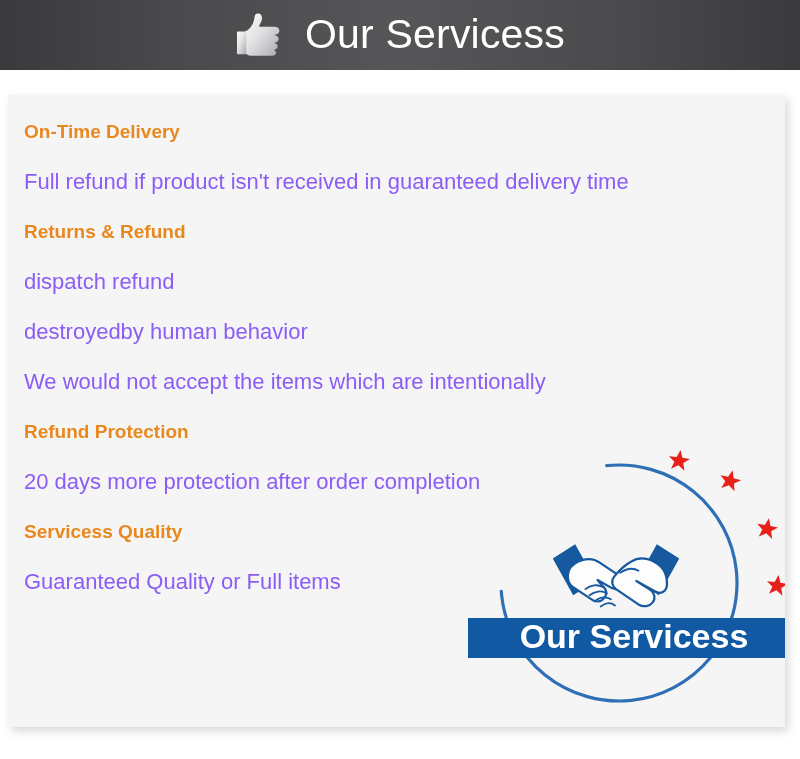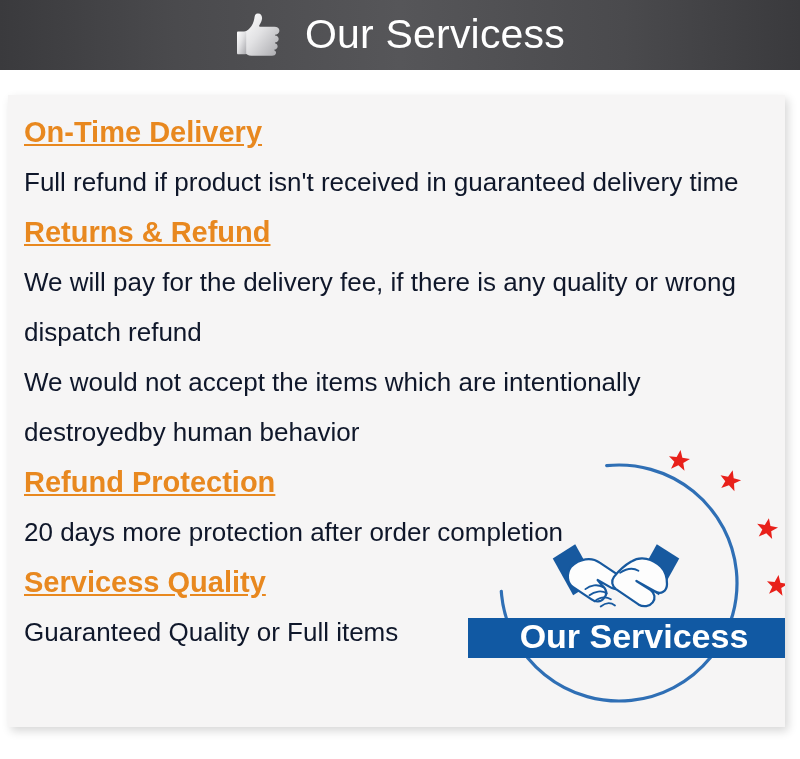--- a/index.html
+++ b/index.html
@@ -63,31 +63,30 @@
 
   .service-list {
     position: absolute;
     left: 16px;
     top: 12px;
     width: 760px;
     z-index: 3;
   }
   .svc-heading {
     color: #e8881f;
-    font-size: 29px;
+    font-size: 19px;
     font-weight: bold;
     line-height: 50px;
     height: 50px;
     white-space: nowrap;
     font-family: "Liberation Sans", sans-serif;
-    text-decoration: underline;
   }
   .svc-line {
-    color: #0f172a;
-    font-size: 26px;
+    color: #8b5cf6;
+    font-size: 22px;
     font-weight: 400;
     line-height: 50px;
     height: 50px;
     white-space: nowrap;
     font-family: "Liberation Sans", sans-serif;
   }
 
   
   .logo-wrap {
     position: absolute;
@@ -179,24 +178,23 @@
       </g>
     </svg>
   </div>
 
   <div class="service-list">
 
     <div class="svc-heading">On-Time Delivery</div>
     <div class="svc-line">Full refund if product isn't received in guaranteed delivery time</div>
 
     <div class="svc-heading">Returns &amp; Refund</div>
-    <div class="svc-line">We will pay for the delivery fee, if there is any quality or wrong</div>
     <div class="svc-line">dispatch refund</div>
+    <div class="svc-line">destroyedby human behavior</div>
     <div class="svc-line">We would not accept the items which are intentionally</div>
-    <div class="svc-line">destroyedby human behavior</div>
 
     <div class="svc-heading">Refund Protection</div>
     <div class="svc-line">20 days more protection after order completion</div>
 
     <div class="svc-heading">Servicess Quality</div>
     <div class="svc-line">Guaranteed Quality or Full items</div>
 
   </div>
 </div>
 

